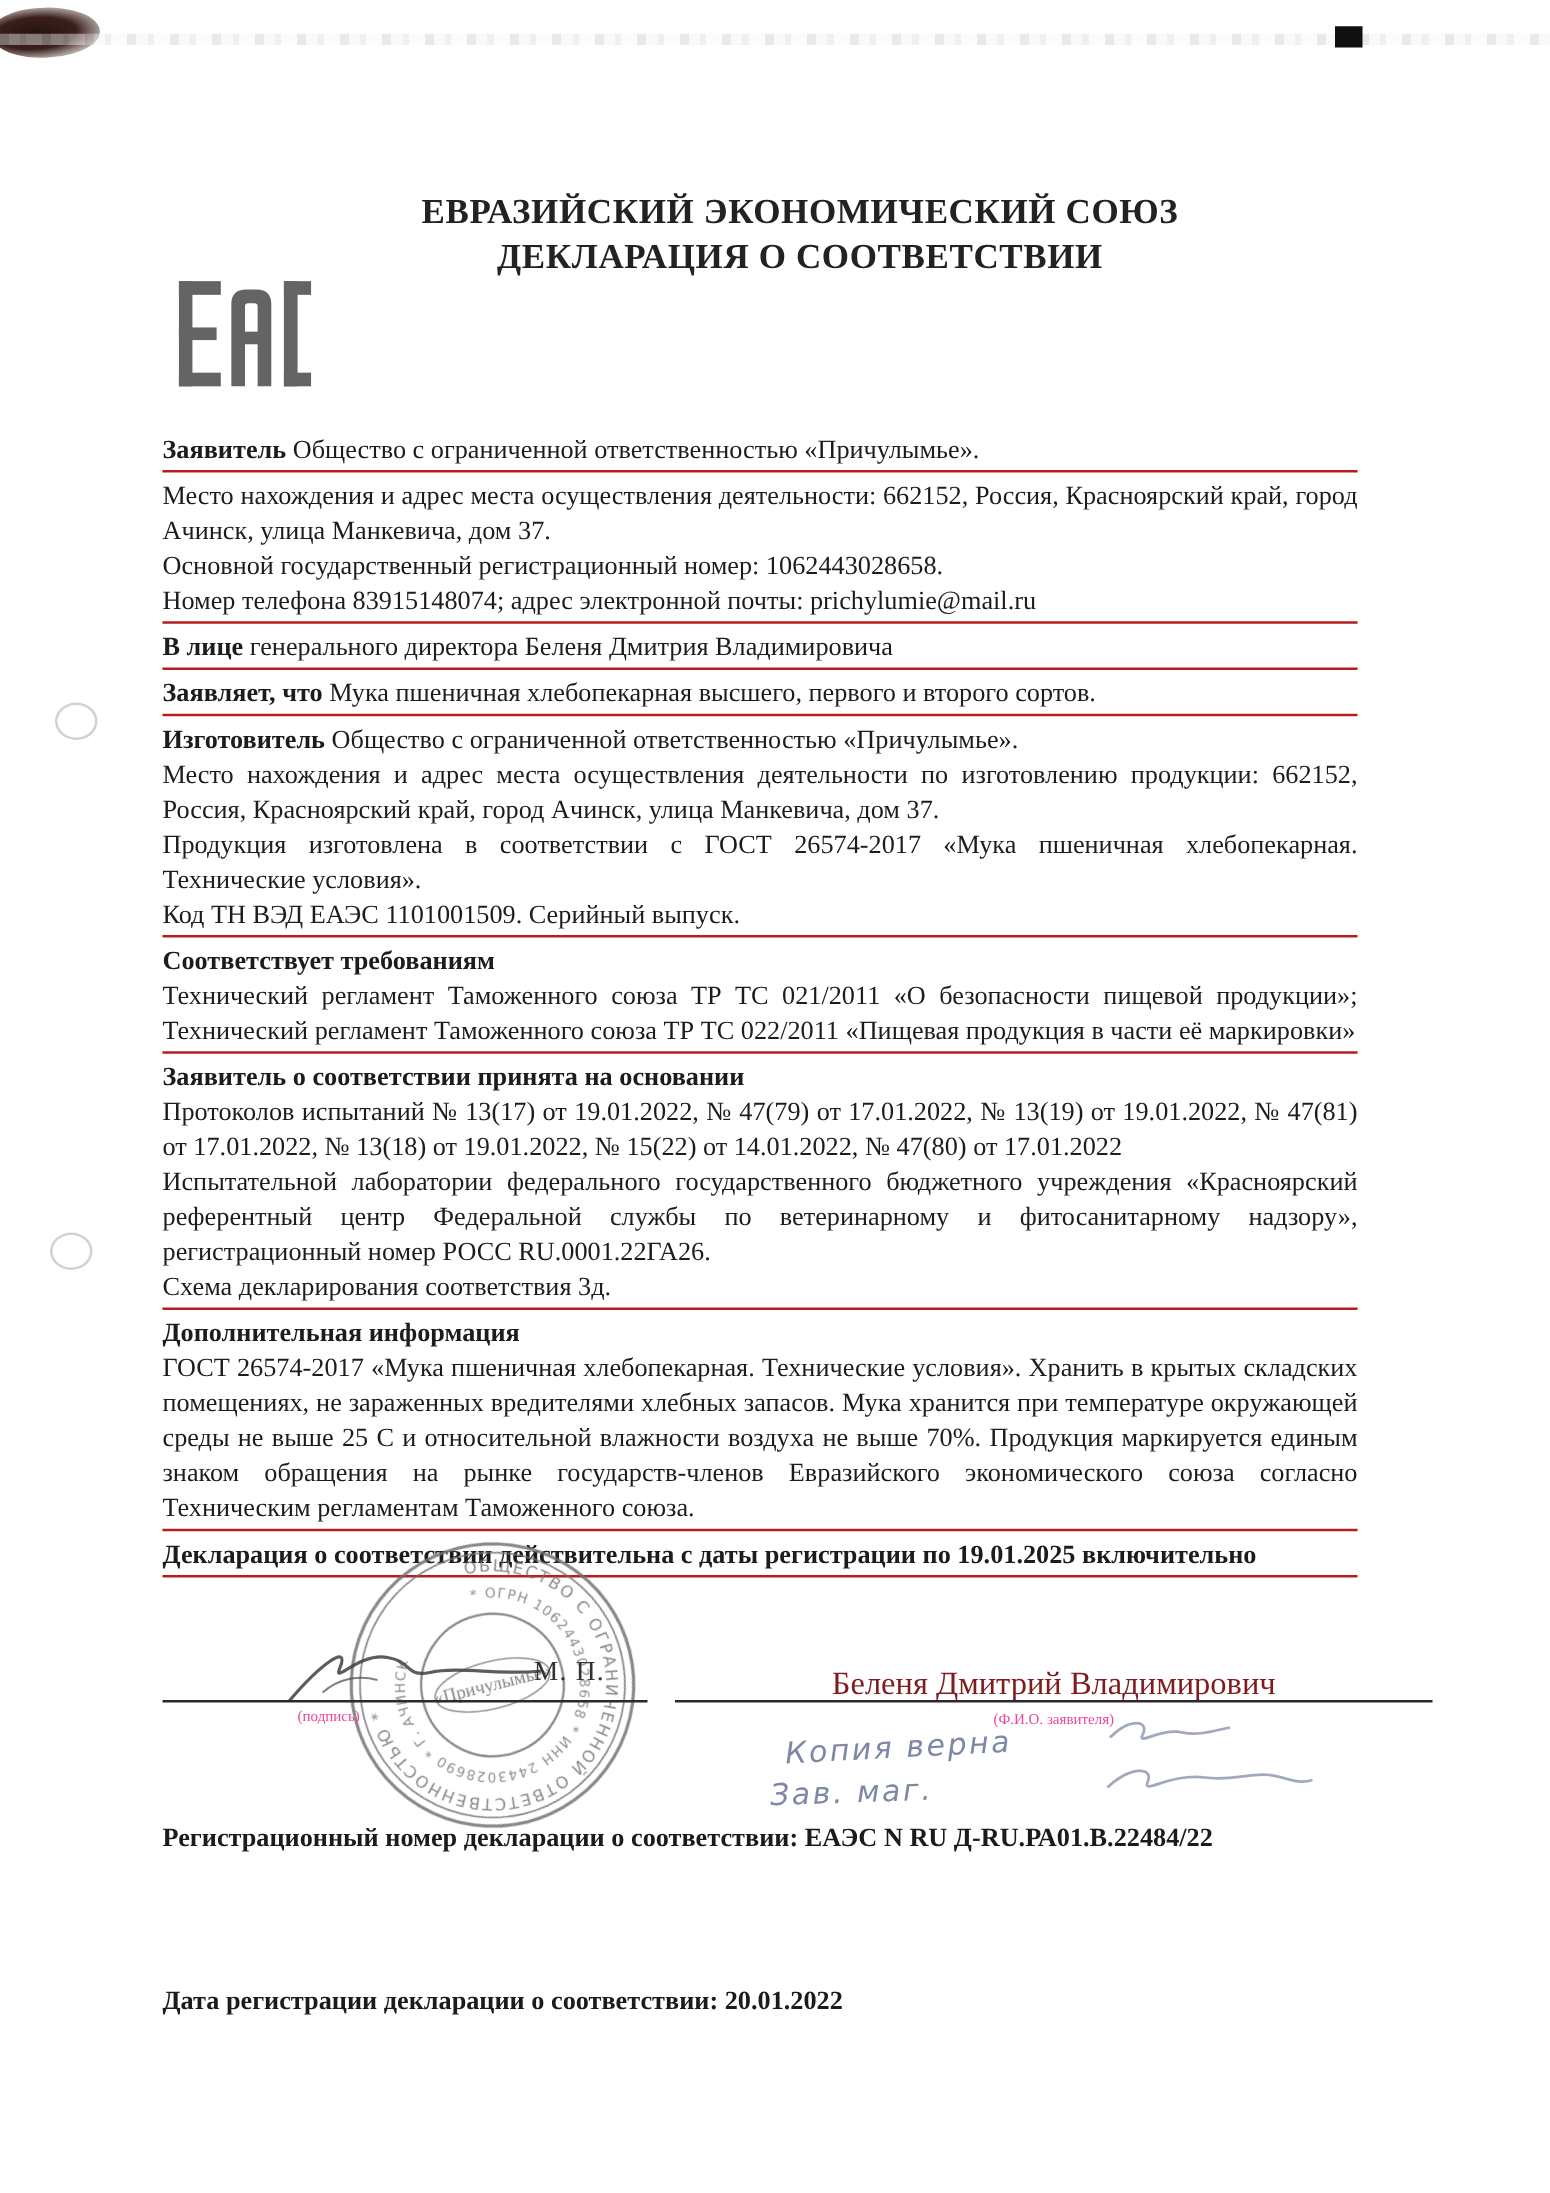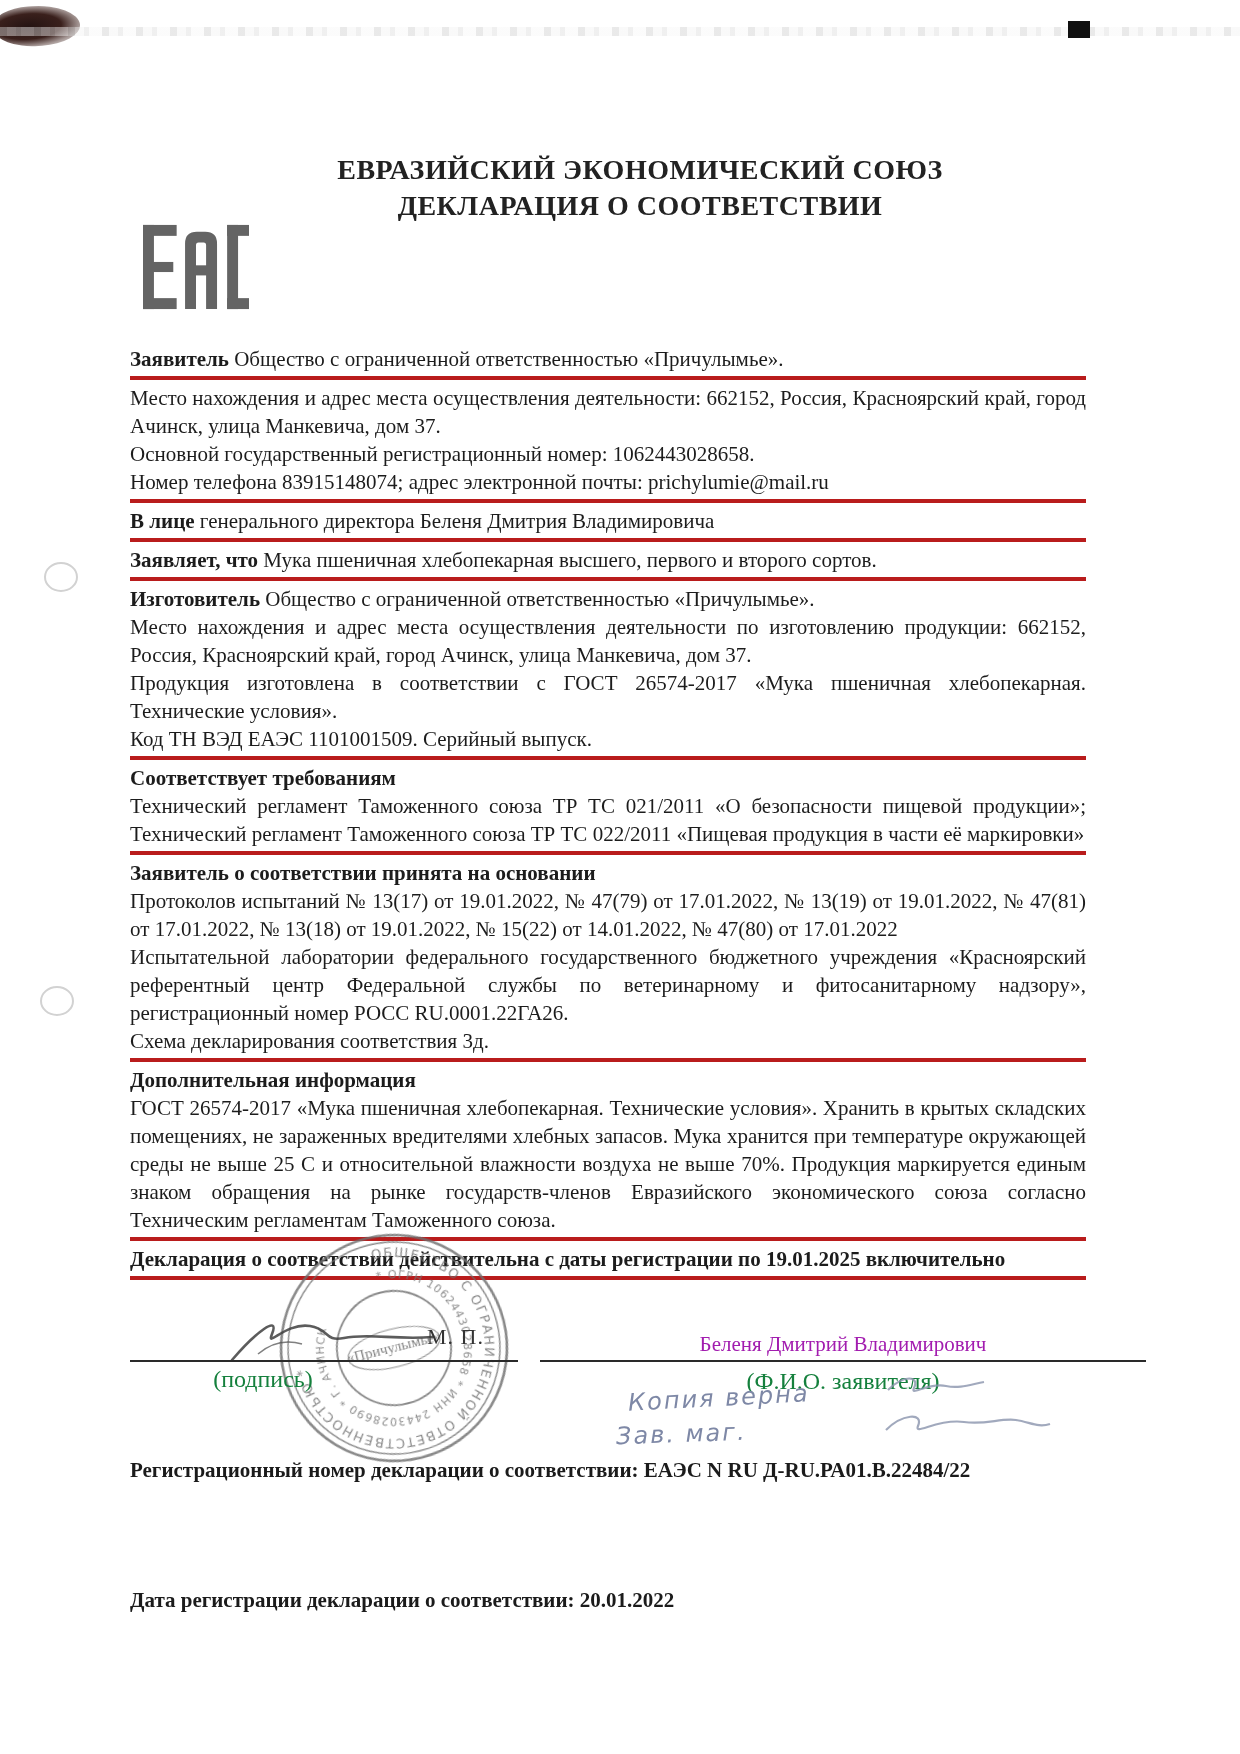--- a/index.html
+++ b/index.html
@@ -24,29 +24,29 @@
   
   .title { position:absolute; left:255px; top:152px; width:770px; text-align:center; }
   .title div { font-weight:bold; font-size:28px; line-height:36px; letter-spacing:.5px; color:#222; }
 
   
   .content { position:absolute; left:130px; top:344px; width:956px; }
   .content p { margin:0; font-size:21px; line-height:28px; text-align:justify; }
   .content p.nj { text-align:left; }
   .b { font-weight:bold; }
   .sec { padding:1px 0 3px; }
-  .ruled { border-bottom:4px solid #b91c1c; margin-bottom:3px; }
+  .ruled { border-bottom:2px solid #b91c1c; margin-bottom:3px; }
 
   
   .sigline { position:absolute; border-top:2px solid #2a2a2a; }
   .sig-left { left:130px; top:1360px; width:388px; }
   .sig-right { left:540px; top:1360px; width:606px; }
-  .cap { position:absolute; font-size:24px; color:#15803d; }
+  .cap { position:absolute; font-size:12px; color:#ec4899; }
   .cap-podpis { left:198px; top:1366px; width:130px; text-align:center; }
-  .name-fio { position:absolute; left:540px; top:1332px; width:606px; text-align:center; font-size:21px; color:#a21caf; }
+  .name-fio { position:absolute; left:540px; top:1332px; width:606px; text-align:center; font-size:26px; color:#7f1d1d; }
   .cap-fio { left:540px; top:1368px; width:606px; text-align:center; }
   .mp { position:absolute; left:427px; top:1324px; font-size:22px; color:#333; letter-spacing:1px; }
 
   .stamp { position:absolute; left:276px; top:1230px; width:236px; height:236px; opacity:.82; }
   .sig-scribble { position:absolute; left:228px; top:1302px; width:210px; height:70px; }
   .hw { position:absolute; font-family:"DejaVu Sans", sans-serif; font-style:italic; color:#7e88a6; }
   .hw1 { left:628px; top:1384px; font-size:24px; letter-spacing:2px; transform:rotate(-3deg); }
   .hw2 { left:616px; top:1420px; font-size:24px; letter-spacing:2px; transform:rotate(-2deg); }
   .hw-squiggles { position:absolute; left:880px; top:1368px; width:280px; height:90px; }
 

